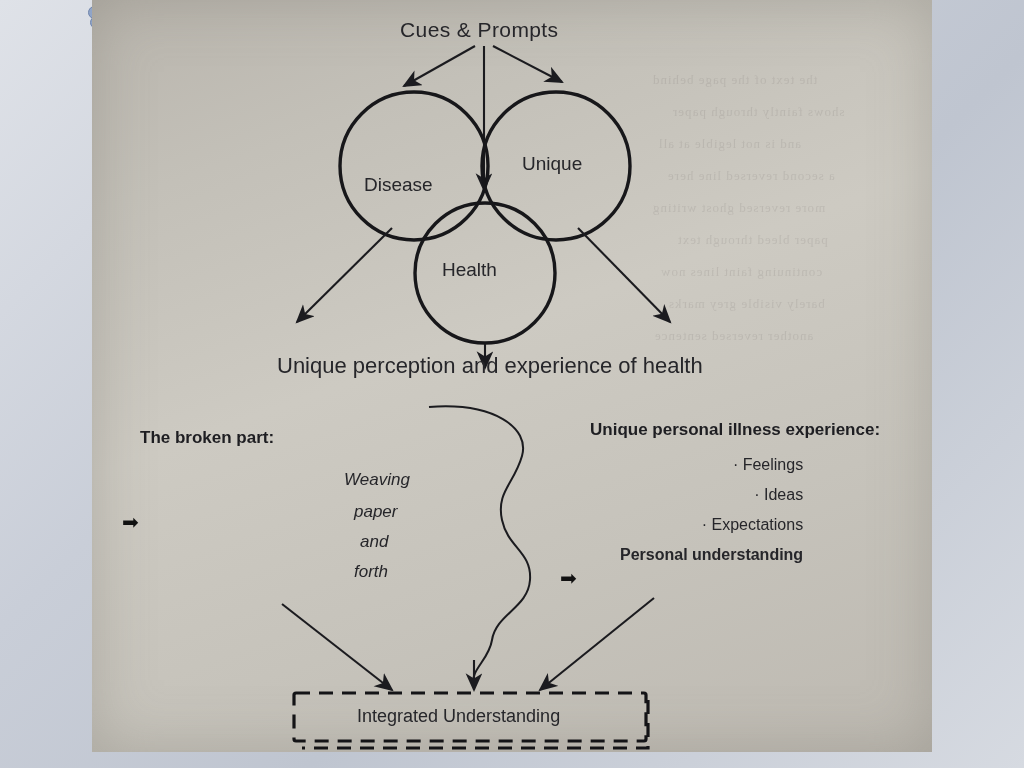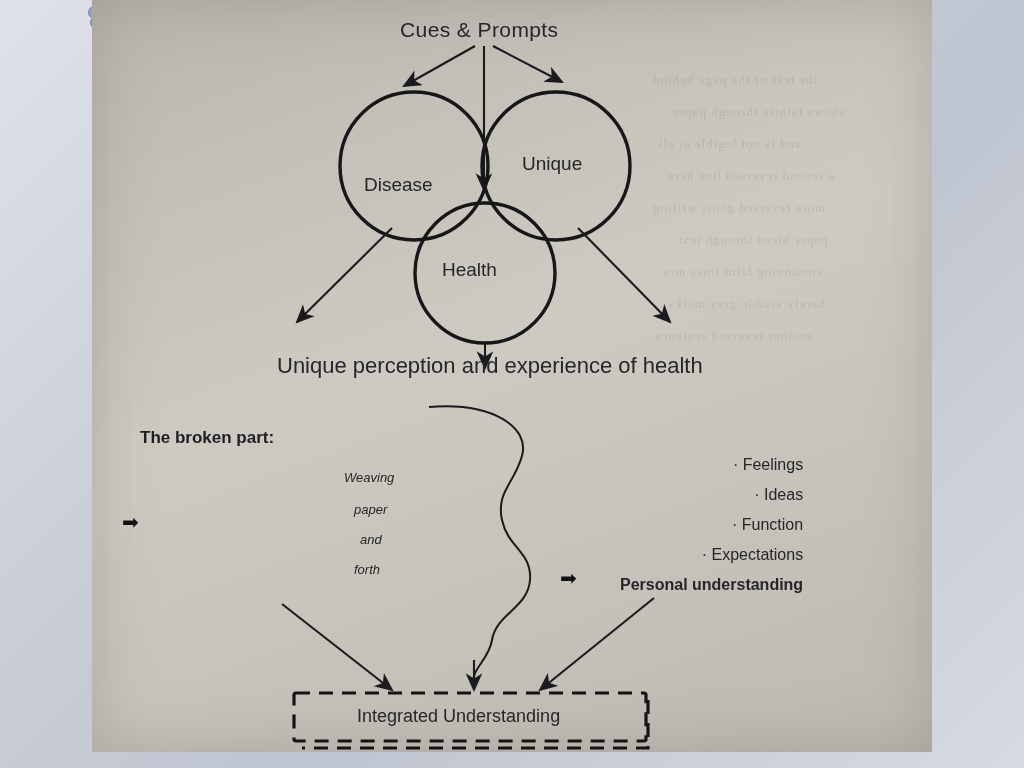--- a/index.html
+++ b/index.html
@@ -68,21 +68,21 @@
     color: #26262a;
     line-height: 30px;
   }
   .bullets div { white-space: nowrap; }
   .bold-item {
     font-weight: bold;
   }
   .weave-word {
     position: absolute;
     font-style: italic;
-    font-size: 13px;
+    font-size: 17px;
     color: #26262a;
   }
   .arrow-glyph {
     position: absolute;
     font-size: 20px;
     color: #111;
     line-height: 1;
   }
   
   #badge {
@@ -170,23 +170,23 @@
     <div class="dlabel t-integrated">Integrated Understanding</div>
 
     <div class="col-head" style="left:48px; top:420px;margin-top:8px;">The broken part:</div>
     <div class="arrow-glyph" style="left:30px; top:512px;">➡</div>
 
     <div class="weave-word" style="left:252px; top:470px;">Weaving</div>
     <div class="weave-word" style="left:262px; top:502px;">paper</div>
     <div class="weave-word" style="left:268px; top:532px;">and</div>
     <div class="weave-word" style="left:262px; top:562px;font-style:italic;">forth</div>
 
+    <div class="col-head" style="left:498px; top:420px;">Unique personal illness experience:</div>
     <div class="bullets" style="left:502px; top:450px;text-align:right;">
       <div>· Feelings</div>
       <div>· Ideas</div>
-      <div>· Function</div>
       <div>· Expectations</div>
       <div class="bold-item" style="padding-left:26px;">Personal understanding</div>
     </div>
     <div class="arrow-glyph" style="left:468px; top:568px;">➡</div>
 
   </div>
 </div>
 
 </body></html>

